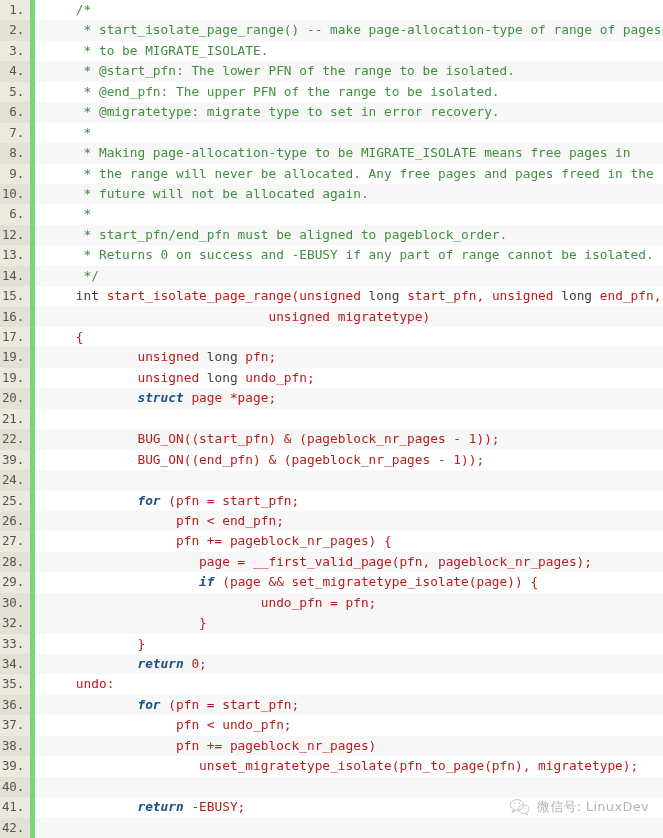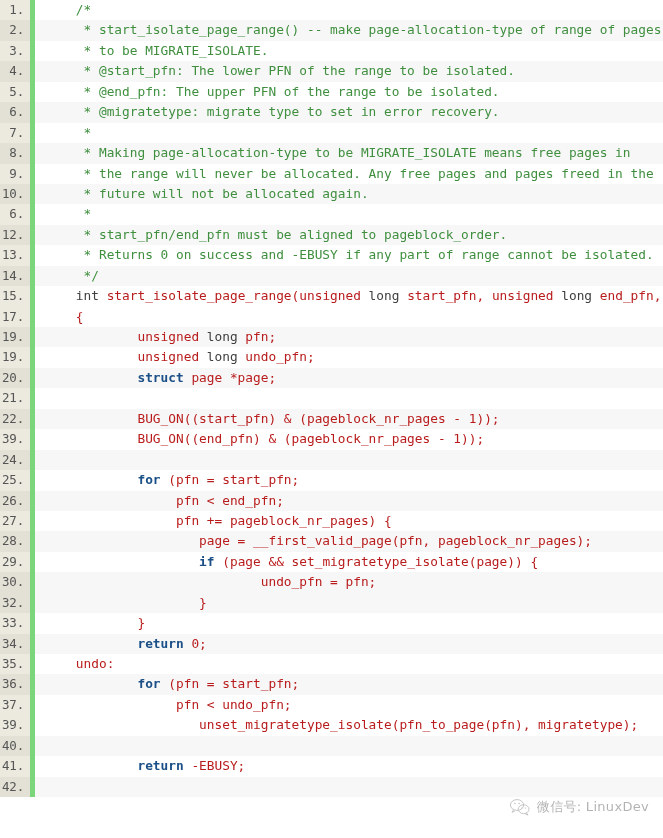--- a/index.html
+++ b/index.html
@@ -55,21 +55,21 @@
     flex: 1 1 auto;
     padding-left: 10px;
     font-size: 12.8px;
     font-family: "DejaVu Sans Mono", monospace;
     color: #222222;
     overflow: hidden;
     letter-spacing: 0px;
   }
 
   .tok-comment { color: #3f8f3f; }
-  .tok-kw      { color: #1a4f87; font-weight: bold; }
+  .tok-kw      { color: #1a4f87; font-weight: bold; font-style: italic; }
   .tok-type    { color: #404040; }
   .tok-plain   { color: #b91c1c; }
 
   #watermark {
     position: absolute;
     right: 14px;
     bottom: 22px;
     display: flex;
     align-items: center;
     gap: 6px;
@@ -95,40 +95,42 @@
       <div class="code-row even"><div class="gutter">6.</div><div class="marker"></div><div class="code-cell"><span class="tok-comment">     * @migratetype: migrate type to set in error recovery.</span></div></div>
       <div class="code-row odd"><div class="gutter">7.</div><div class="marker"></div><div class="code-cell"><span class="tok-comment">     *</span></div></div>
       <div class="code-row even"><div class="gutter">8.</div><div class="marker"></div><div class="code-cell"><span class="tok-comment">     * Making page-allocation-type to be MIGRATE_ISOLATE means free pages in</span></div></div>
       <div class="code-row odd"><div class="gutter">9.</div><div class="marker"></div><div class="code-cell"><span class="tok-comment">     * the range will never be allocated. Any free pages and pages freed in the</span></div></div>
       <div class="code-row even"><div class="gutter">10.</div><div class="marker"></div><div class="code-cell"><span class="tok-comment">     * future will not be allocated again.</span></div></div>
       <div class="code-row odd"><div class="gutter">6.</div><div class="marker"></div><div class="code-cell"><span class="tok-comment">     *</span></div></div>
       <div class="code-row even"><div class="gutter">12.</div><div class="marker"></div><div class="code-cell"><span class="tok-comment">     * start_pfn/end_pfn must be aligned to pageblock_order.</span></div></div>
       <div class="code-row odd"><div class="gutter">13.</div><div class="marker"></div><div class="code-cell"><span class="tok-comment">     * Returns 0 on success and -EBUSY if any part of range cannot be isolated.</span></div></div>
       <div class="code-row even"><div class="gutter">14.</div><div class="marker"></div><div class="code-cell"><span class="tok-comment">     */</span></div></div>
       <div class="code-row odd"><div class="gutter">15.</div><div class="marker"></div><div class="code-cell"><span class="tok-plain">    </span><span class="tok-type">int</span><span class="tok-plain"> start_isolate_page_range(unsigned </span><span class="tok-type">long</span><span class="tok-plain"> start_pfn, unsigned </span><span class="tok-type">long</span><span class="tok-plain"> end_pfn,</span></div></div>
+      <div class="code-row even"><div class="gutter">16.</div><div class="marker"></div><div class="code-cell"><span class="tok-plain">                             unsigned migratetype)</span></div></div>
       <div class="code-row odd"><div class="gutter">17.</div><div class="marker"></div><div class="code-cell"><span class="tok-plain">    {</span></div></div>
       <div class="code-row even"><div class="gutter">19.</div><div class="marker"></div><div class="code-cell"><span class="tok-plain">            unsigned </span><span class="tok-type">long</span><span class="tok-plain"> pfn;</span></div></div>
       <div class="code-row odd"><div class="gutter">19.</div><div class="marker"></div><div class="code-cell"><span class="tok-plain">            unsigned </span><span class="tok-type">long</span><span class="tok-plain"> undo_pfn;</span></div></div>
       <div class="code-row even"><div class="gutter">20.</div><div class="marker"></div><div class="code-cell"><span class="tok-plain">            </span><span class="tok-kw">struct</span><span class="tok-plain"> page *page;</span></div></div>
       <div class="code-row odd"><div class="gutter">21.</div><div class="marker"></div><div class="code-cell"><span class="tok-plain"></span></div></div>
       <div class="code-row even"><div class="gutter">22.</div><div class="marker"></div><div class="code-cell"><span class="tok-plain">            BUG_ON((start_pfn) &amp; (pageblock_nr_pages - 1));</span></div></div>
       <div class="code-row odd"><div class="gutter">39.</div><div class="marker"></div><div class="code-cell"><span class="tok-plain">            BUG_ON((end_pfn) &amp; (pageblock_nr_pages - 1));</span></div></div>
       <div class="code-row even"><div class="gutter">24.</div><div class="marker"></div><div class="code-cell"><span class="tok-plain"></span></div></div>
       <div class="code-row odd"><div class="gutter">25.</div><div class="marker"></div><div class="code-cell"><span class="tok-plain">            </span><span class="tok-kw">for</span><span class="tok-plain"> (pfn = start_pfn;</span></div></div>
       <div class="code-row even"><div class="gutter">26.</div><div class="marker"></div><div class="code-cell"><span class="tok-plain">                 pfn &lt; end_pfn;</span></div></div>
       <div class="code-row odd"><div class="gutter">27.</div><div class="marker"></div><div class="code-cell"><span class="tok-plain">                 pfn += pageblock_nr_pages) {</span></div></div>
       <div class="code-row even"><div class="gutter">28.</div><div class="marker"></div><div class="code-cell"><span class="tok-plain">                    page = __first_valid_page(pfn, pageblock_nr_pages);</span></div></div>
       <div class="code-row odd"><div class="gutter">29.</div><div class="marker"></div><div class="code-cell"><span class="tok-plain">                    </span><span class="tok-kw">if</span><span class="tok-plain"> (page &amp;&amp; set_migratetype_isolate(page)) {</span></div></div>
       <div class="code-row even"><div class="gutter">30.</div><div class="marker"></div><div class="code-cell"><span class="tok-plain">                            undo_pfn = pfn;</span></div></div>
       <div class="code-row even"><div class="gutter">32.</div><div class="marker"></div><div class="code-cell"><span class="tok-plain">                    }</span></div></div>
       <div class="code-row odd"><div class="gutter">33.</div><div class="marker"></div><div class="code-cell"><span class="tok-plain">            }</span></div></div>
       <div class="code-row even"><div class="gutter">34.</div><div class="marker"></div><div class="code-cell"><span class="tok-plain">            </span><span class="tok-kw">return</span><span class="tok-plain"> 0;</span></div></div>
       <div class="code-row odd"><div class="gutter">35.</div><div class="marker"></div><div class="code-cell"><span class="tok-plain">    undo:</span></div></div>
       <div class="code-row even"><div class="gutter">36.</div><div class="marker"></div><div class="code-cell"><span class="tok-plain">            </span><span class="tok-kw">for</span><span class="tok-plain"> (pfn = start_pfn;</span></div></div>
       <div class="code-row odd"><div class="gutter">37.</div><div class="marker"></div><div class="code-cell"><span class="tok-plain">                 pfn &lt; undo_pfn;</span></div></div>
+      <div class="code-row even"><div class="gutter">38.</div><div class="marker"></div><div class="code-cell"><span class="tok-plain">                 pfn += pageblock_nr_pages)</span></div></div>
       <div class="code-row odd"><div class="gutter">39.</div><div class="marker"></div><div class="code-cell"><span class="tok-plain">                    unset_migratetype_isolate(pfn_to_page(pfn), migratetype);</span></div></div>
       <div class="code-row even"><div class="gutter">40.</div><div class="marker"></div><div class="code-cell"><span class="tok-plain"></span></div></div>
       <div class="code-row odd"><div class="gutter">41.</div><div class="marker"></div><div class="code-cell"><span class="tok-plain">            </span><span class="tok-kw">return</span><span class="tok-plain"> -EBUSY;</span></div></div>
       <div class="code-row even"><div class="gutter">42.</div><div class="marker"></div><div class="code-cell"></div></div>
     </div>
 
   <div id="watermark">
     <span>
       <svg width="22" height="18" viewBox="0 0 22 18" fill="none" stroke="#6a6a6a" stroke-width="0.9">
         <ellipse cx="8" cy="7" rx="6.6" ry="5.4"></ellipse>

